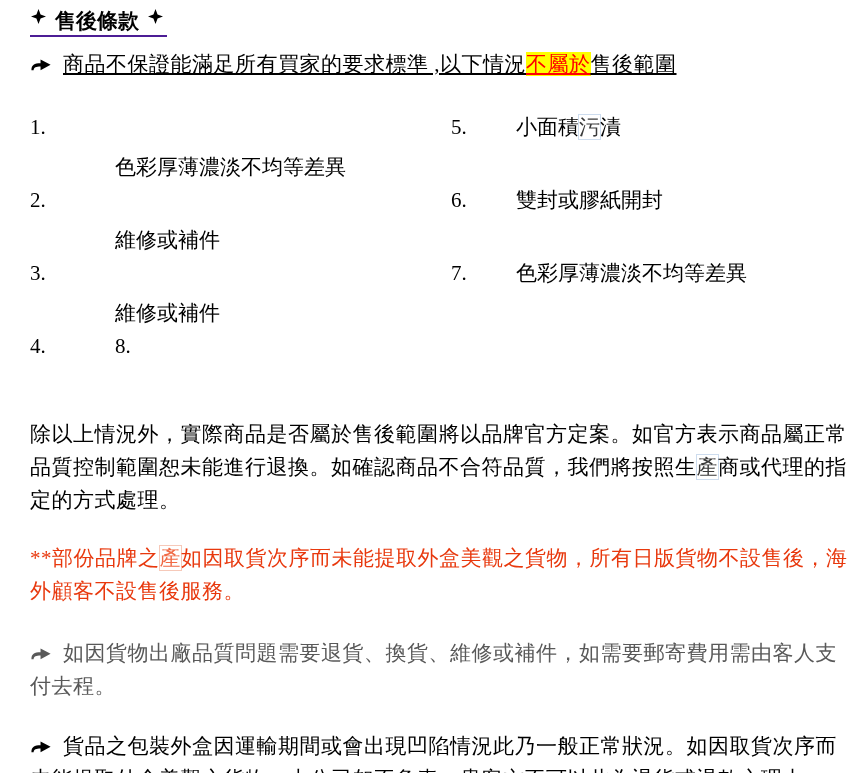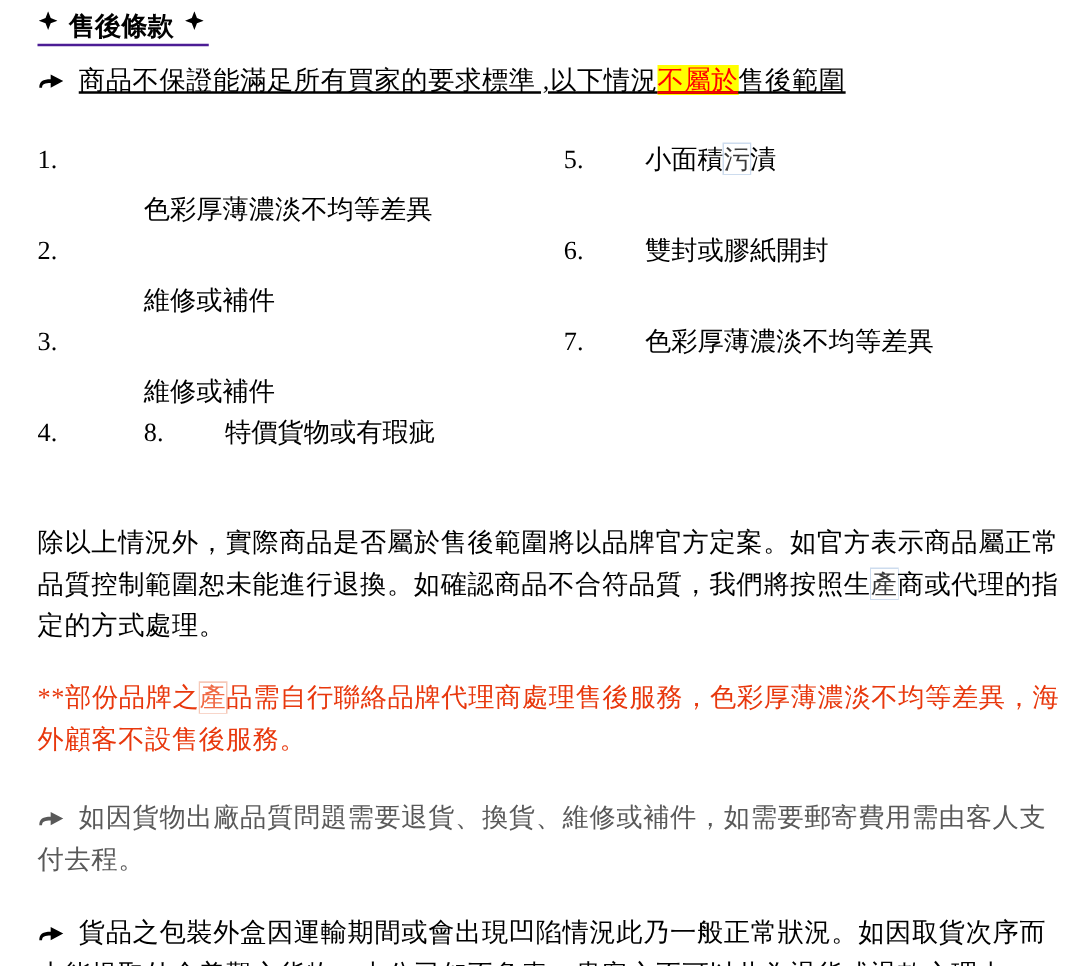--- a/index.html
+++ b/index.html
@@ -27,21 +27,21 @@
   .lrow{display:flex;line-height:33px;}
   .lnum{width:85px;flex:0 0 85px;}
   .ltext{width:336px;flex:0 0 336px;margin-top:40px;}
   .rnum{width:33px;flex:0 0 33px;}
   .rtext{flex:1;margin-left:32px;}
 
   
   .mt17{margin-top:6px;text-decoration:underline;}
   .mt25{margin-top:25px;}
   .mt26{margin-top:26px;}
-  .mt30{margin-top:30px;}
+  .mt30{margin-top:30px;font-family:Liberation Mono, monospace;}
   .mt55{margin-top:55px;}
 
   
   .p-red{color:#e8380d;}
   .p-grey{color:#595959;}
 
   
   .run-hl{background:#ffff00;color:#ff0000;text-decoration:underline;text-decoration-color:#ff0000;}
   .run-fb{color:#3a3a3a;box-shadow:0 0 0 1px #cddcee;}
   .run-fbr{color:#f06a45;box-shadow:0 0 0 1px #f6c9b9;}
@@ -81,27 +81,26 @@
     </div>
     <div class="lrow">
       <span class="lnum">3.</span>
       <span class="ltext"><span>維修或補件</span></span>
       <span class="rnum">7.</span>
       <span class="rtext"><span>色彩厚薄濃淡不均等差異</span></span>
     </div>
     <div class="lrow">
       <span class="lnum">4.</span>
       <span class="rnum">8.</span>
-      <span class="rtext"><span>特價貨物或有瑕疵</span></span>
     </div>
   </div>
 
   <p class="mt55"><span>除以上情況外，實際商品是否屬於售後範圍將以品牌官方定案。如官方表示商品屬正常品質控制範圍恕未能進行退換。如確認商品不合符品質，我們將按照生</span><span class="run-fb">產</span><span>商或代理的指定的方式處理。</span></p>
 
-  <p class="mt25 p-red"><span>**部份品牌之</span><span class="run-fbr">產</span><span>品需自行聯絡品牌代理商處理售後服務，色彩厚薄濃淡不均等差異，海外顧客不設售後服務。</span></p>
+  <p class="mt25 p-red"><span>**部份品牌之</span><span class="run-fbr">產</span><span>如因取貨次序而未能提取外盒美觀之貨物，所有日版貨物不設售後，海外顧客不設售後服務。</span></p>
 
   <p class="mt30 p-grey"><svg class="arrow-icon" width="23" height="16" viewBox="0 0 24 16">
         <path d="M1.5 14.5 C1.5 9 4.5 7.3 11 7.3 L11 3.4 L21.5 8.9 L11 14.4 L11 10.6 C6.5 10.6 3.8 11.4 3.8 14.5 Z" fill="#595959"></path>
       </svg><span><span>如因貨物出廠品質問題需要退貨、換貨、維修或補件，如需要郵寄費用需由客人支付去程。</span></span></p>
 
   <p class="mt26"><svg class="arrow-icon" width="23" height="16" viewBox="0 0 24 16">
         <path d="M1.5 14.5 C1.5 9 4.5 7.3 11 7.3 L11 3.4 L21.5 8.9 L11 14.4 L11 10.6 C6.5 10.6 3.8 11.4 3.8 14.5 Z" fill="#000"></path>
       </svg><span><span>貨品之包裝外盒因運輸期間或會出現凹陷情況此乃一般正常狀況。如因取貨次序而未能提取外盒美觀之貨物，本公司恕不負責，貴客亦不可以此為退貨或退款之理由。</span></span></p>
 
   

